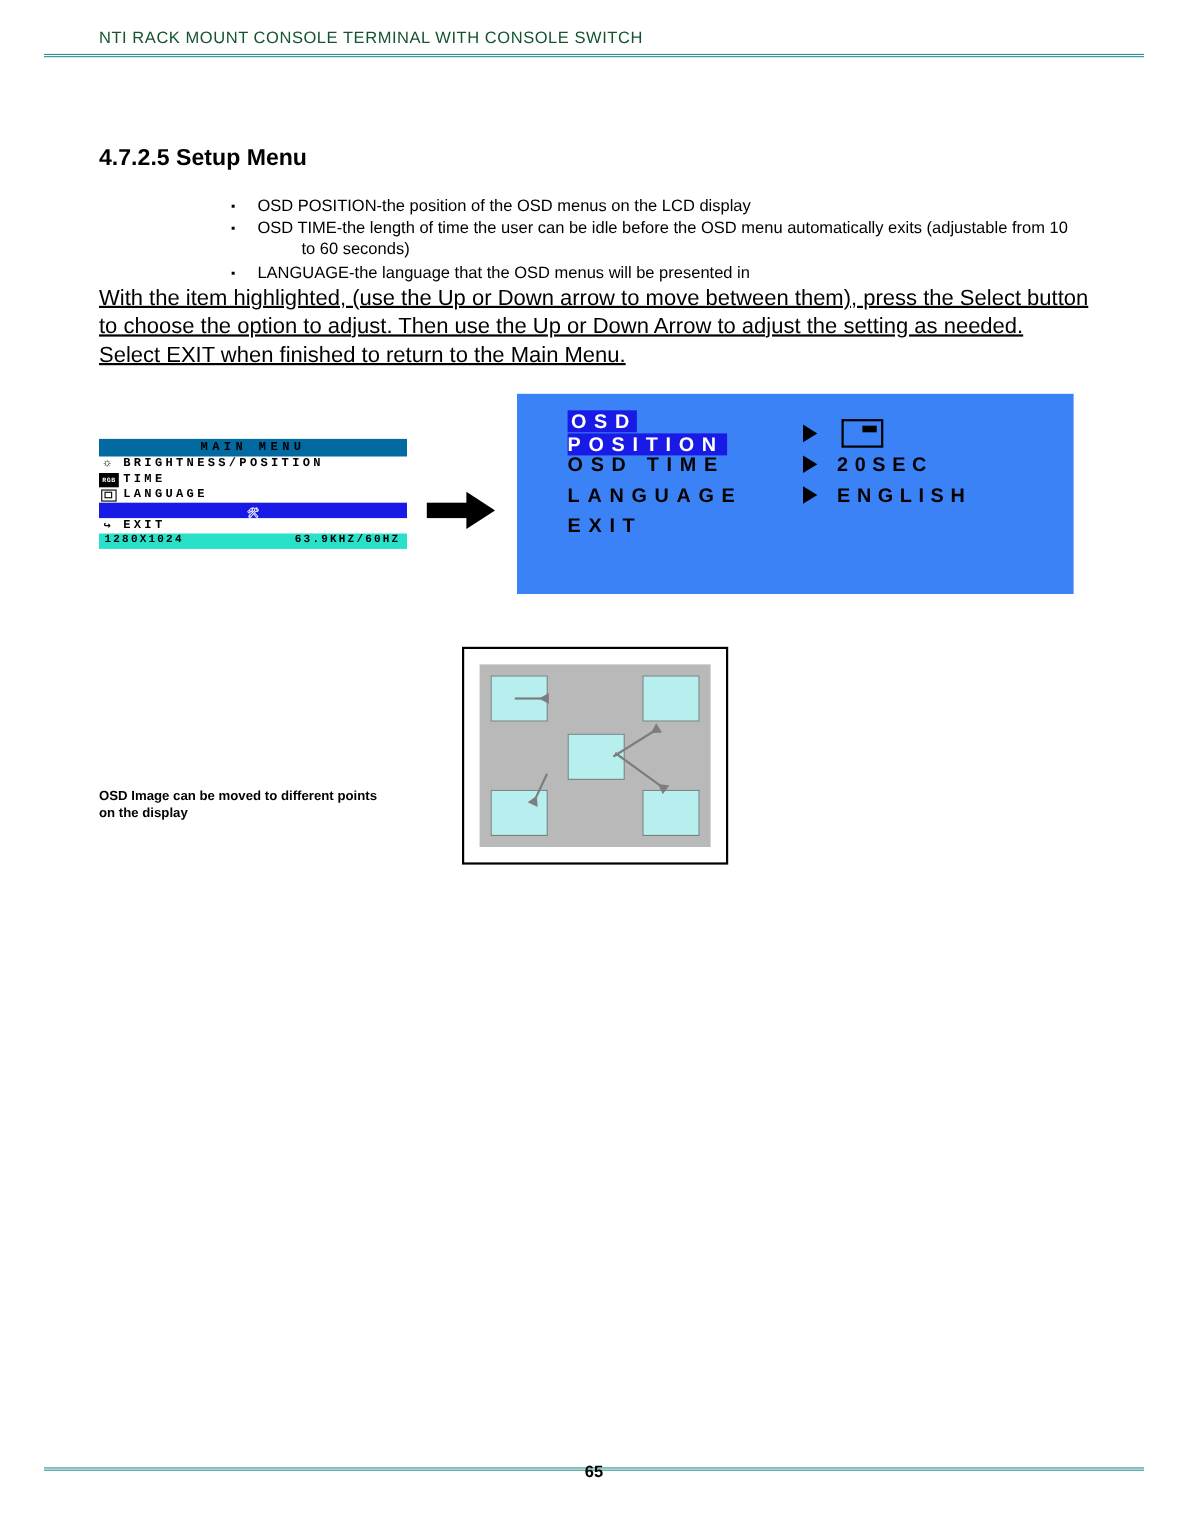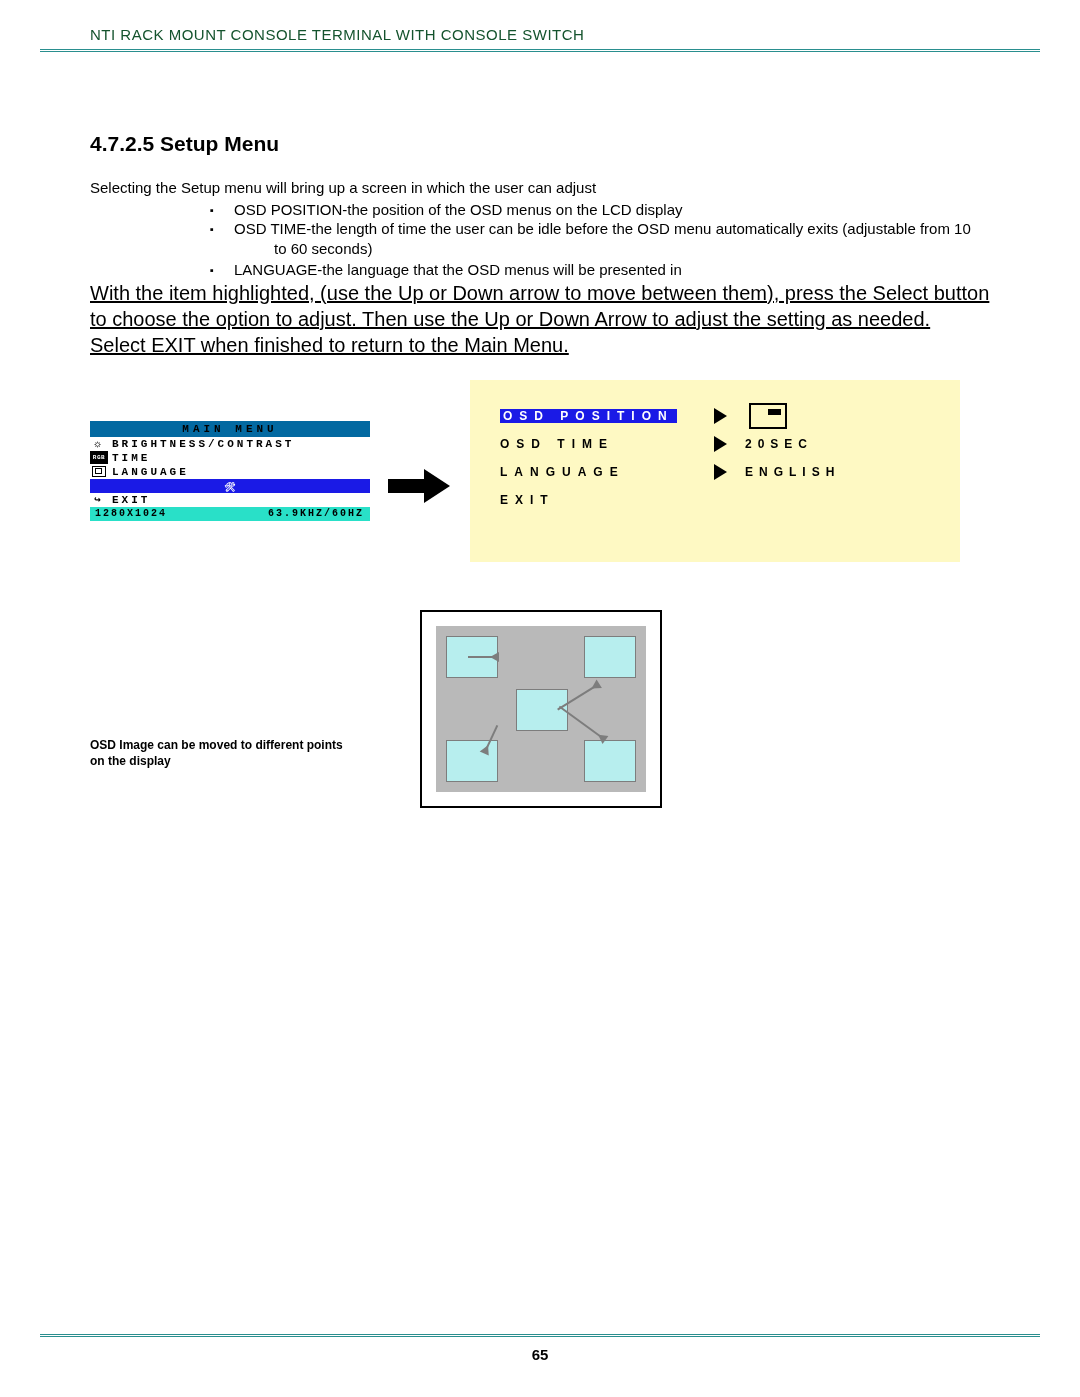--- a/index.html
+++ b/index.html
@@ -154,26 +154,26 @@
     content: "";
     position: absolute;
     left: 36px; top: 0;
     width: 0; height: 0;
     border-left: 26px solid #000;
     border-top: 17px solid transparent;
     border-bottom: 17px solid transparent;
   }
 
   .setup-box {
-    background: #fef9c3;
-    padding: 22px 20px 48px 30px;
+    background: #3b82f6;
+    padding: 22px 20px 48px 46px;
     width: 440px;
     font-family: Arial, sans-serif;
     font-weight: bold;
-    font-size: 12px;
+    font-size: 18px;
     letter-spacing: 7px;
   }
   .sb-row {
     display: flex;
     align-items: center;
     height: 28px;
   }
   .sb-label { width: 210px; }
   .sb-hl { background: #1a1ae6; color: #fff; padding: 0 3px; }
   .sb-arrow {
@@ -257,58 +257,57 @@
 
   .footer-rule {
     position: absolute;
     left: 40px; right: 40px;
     bottom: 60px;
     border-top: 3px double #2a8f8f;
     height: 0;
   }
   .page-num {
     position: absolute;
-    bottom: 34px;
+    bottom: 50px;
     left: 0; right: 0;
     text-align: center;
     font-size: 15px;
     font-weight: bold;
   }
 </style>
 </head>
 <body>
 
 <div class="page">
   <div class="header-title">NTI RACK MOUNT CONSOLE TERMINAL WITH CONSOLE SWITCH</div>
   <div class="double-rule"></div>
 
   <div class="content">
     <div class="section-heading">
       <span>4.7.2.5</span>
       <span> </span>
       <span>Setup Menu</span>
     </div>
 
-    <div class="intro">Selecting the Setup menu will bring up a screen in which the user can adjust</div>
     <ul class="bullets">
       <li>OSD POSITION-the position of the OSD menus on the LCD display</li>
       <li>OSD TIME-the length of time the user can be idle before the OSD menu automatically exits (adjustable from 10</li>
     </ul>
     <div class="bullet-cont">to 60 seconds)</div>
     <ul class="bullets">
       <li>LANGUAGE-the language that the OSD menus will be presented in</li>
     </ul>
     <div class="para2">With the item highlighted,   (use the Up or Down arrow to move between them),   press the Select button to choose the option to adjust.     Then use the Up or Down Arrow to adjust the setting as needed.    Select EXIT when finished to return to the Main Menu.</div>
 
     <div class="fig-row1">
       <div class="main-menu-box">
         <div class="mm-title">MAIN  MENU</div>
         <div class="mm-row">
             <span class="mm-icon icon-sun"></span>
-            <span class="mm-label">BRIGHTNESS/CONTRAST</span>
+            <span class="mm-label">BRIGHTNESS/POSITION</span>
           </div>
         <div class="mm-row">
             <span class="mm-icon icon-rgb">RGB</span>
             <span class="mm-label">TIME</span>
           </div>
         <div class="mm-row">
             <span class="mm-icon">
               <span class="icon-pos"></span>
             </span>
             <span class="mm-label">LANGUAGE</span>

